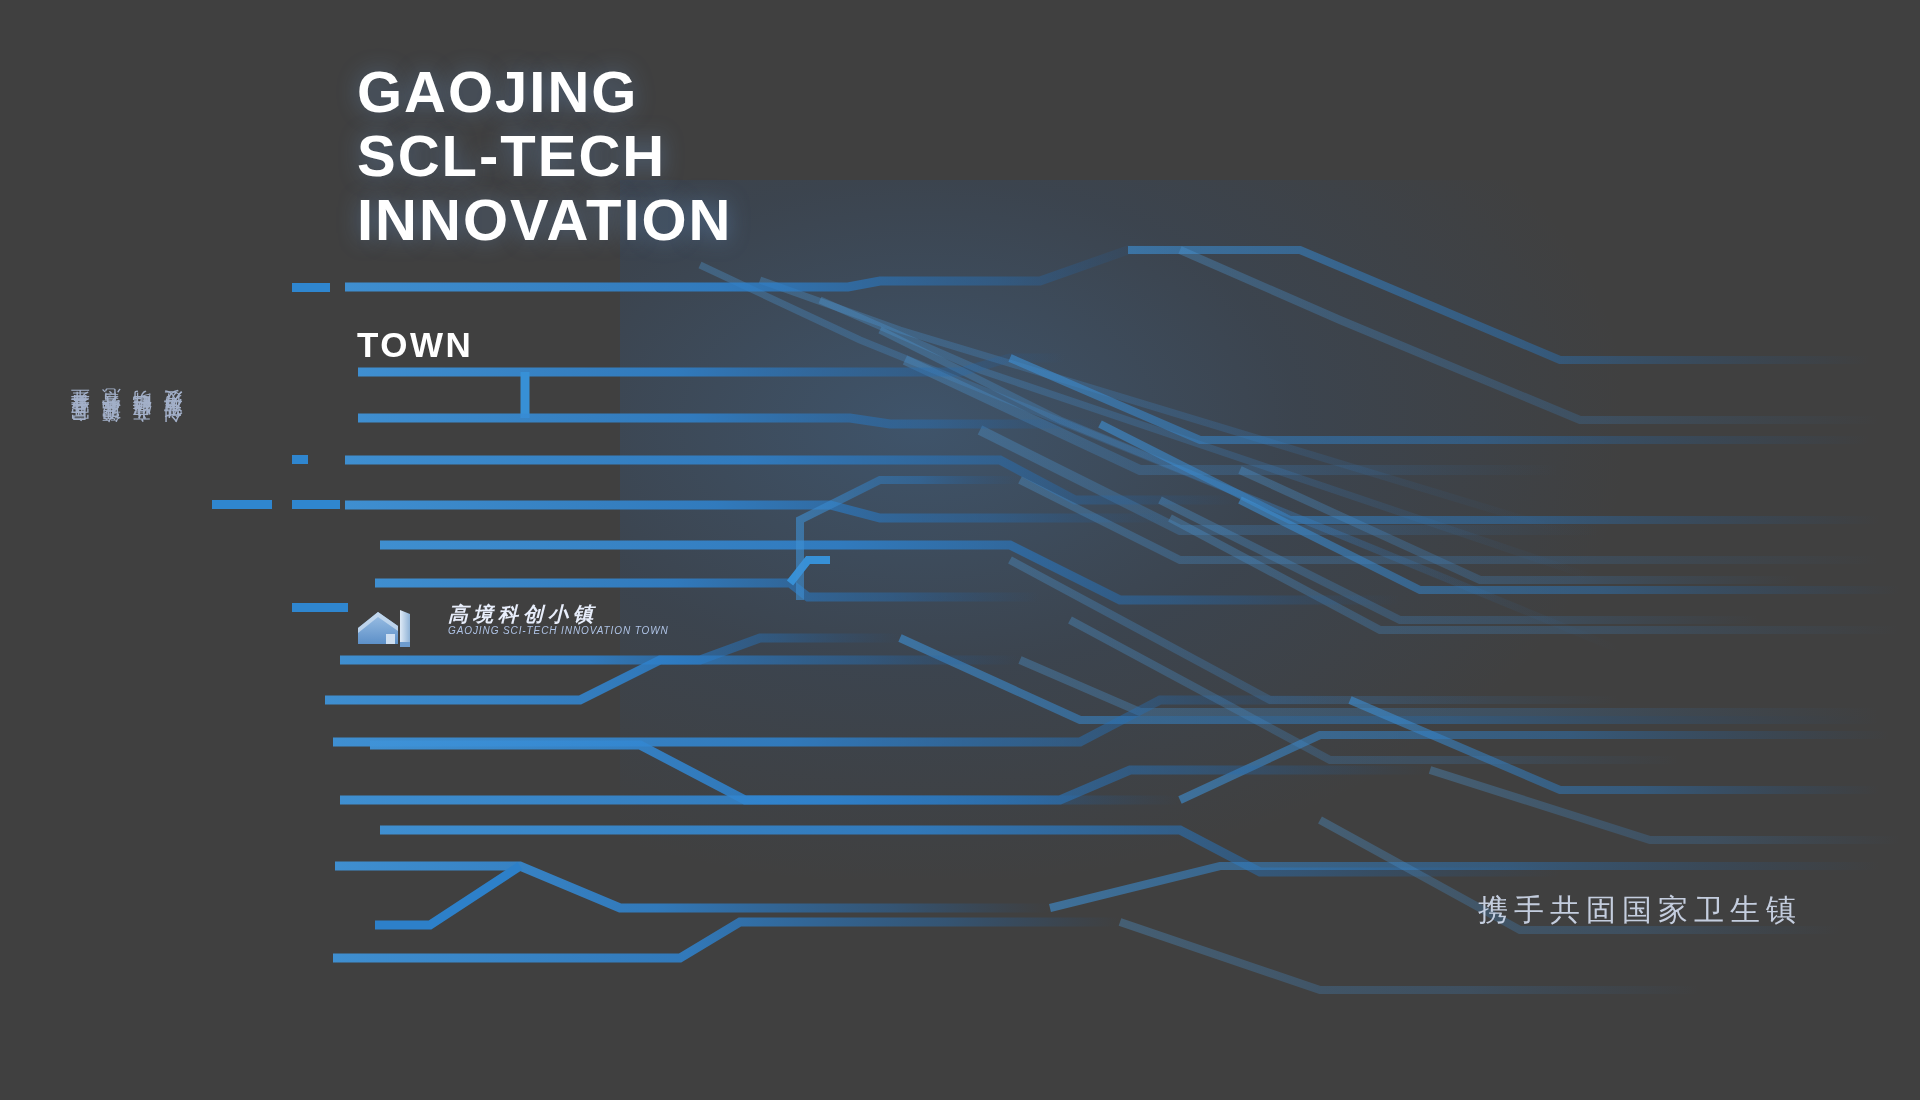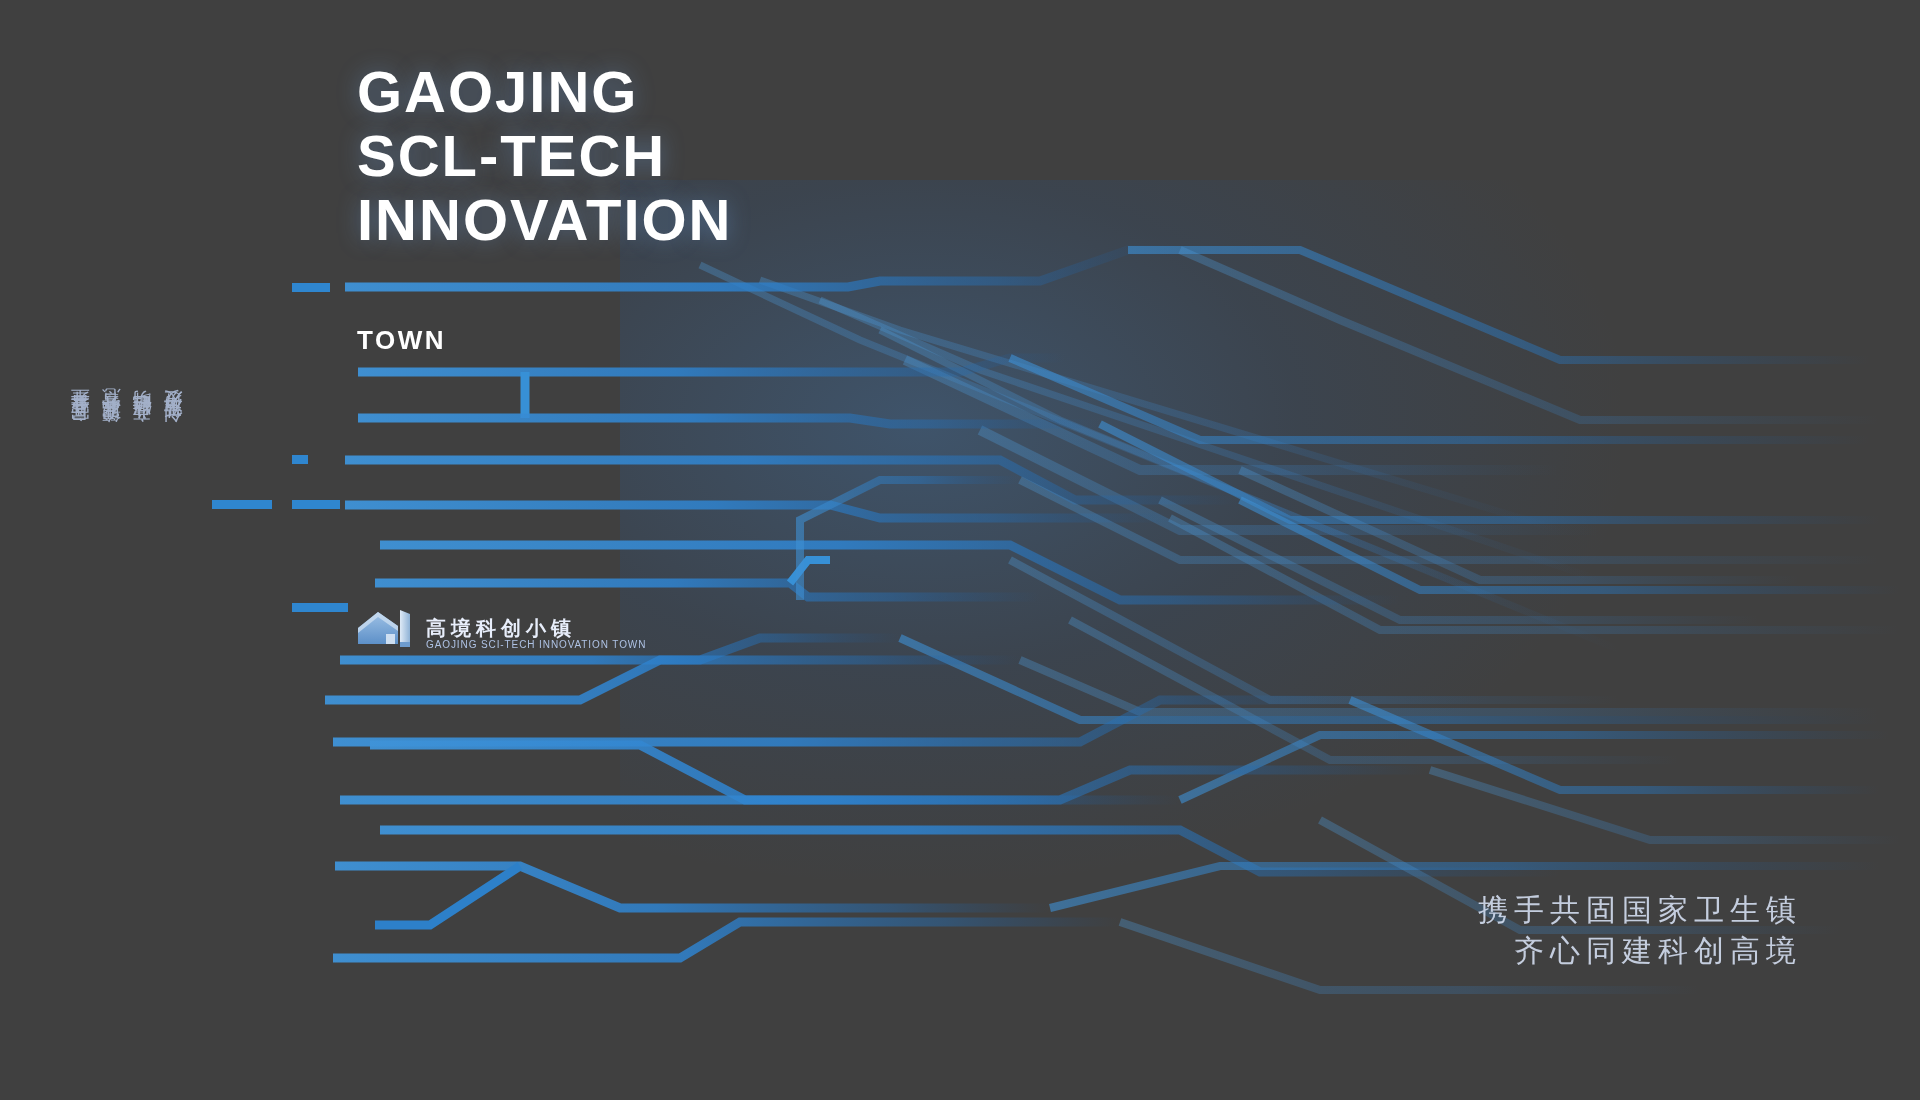--- a/index.html
+++ b/index.html
@@ -27,21 +27,21 @@
     font-weight:bold;
     letter-spacing:2px;
     line-height:1.10;
     white-space:pre;
     text-shadow:0 0 22px rgba(120,180,255,.35);
   }
   .town{
     position:absolute;
     left:357px;top:325px;
     color:#ffffff;
-    font-size:26px;
+    font-size:35px;
     font-weight:bold;
     letter-spacing:2.5px;
   }
 
   
   #slogan{
     position:absolute;
     left:70px;top:218px;
     display:flex;
     flex-direction:row-reverse;
@@ -68,21 +68,21 @@
     font-size:30px;
     letter-spacing:6px;
     line-height:1.35;
     opacity:.9;
   }
 
   
   #logo{
     position:absolute;
     left:356px;top:604px;
-    display:flex;align-items:flex-end;gap:8px;
+    display:flex;align-items:flex-start;gap:30px;font-style:italic;
   }
   #logo .mark{width:62px;height:46px;flex:0 0 auto;}
   #logo .words{display:flex;flex-direction:column;gap:2px;}
   #logo .cn{
     color:#e8eefb;font-size:20px;font-weight:bold;letter-spacing:5px;line-height:1;
   }
   #logo .en{
     color:#aec2e4;font-size:10px;letter-spacing:.9px;line-height:1;white-space:nowrap;
   }
 </style>
@@ -239,16 +239,15 @@
       <rect x="44" y="38" width="10" height="5" fill="#6e9cce"></rect>
     </svg>
     <div class="words">
       <div class="cn">高境科创小镇</div>
       <div class="en">GAOJING SCI-TECH INNOVATION TOWN</div>
     </div>
   </div>
 
   <div id="tagline">
     <div>携手共固国家卫生镇</div>
-    <div>齐心同建科创高境</div>
   </div>
 
 </div>
 
 </body></html>

